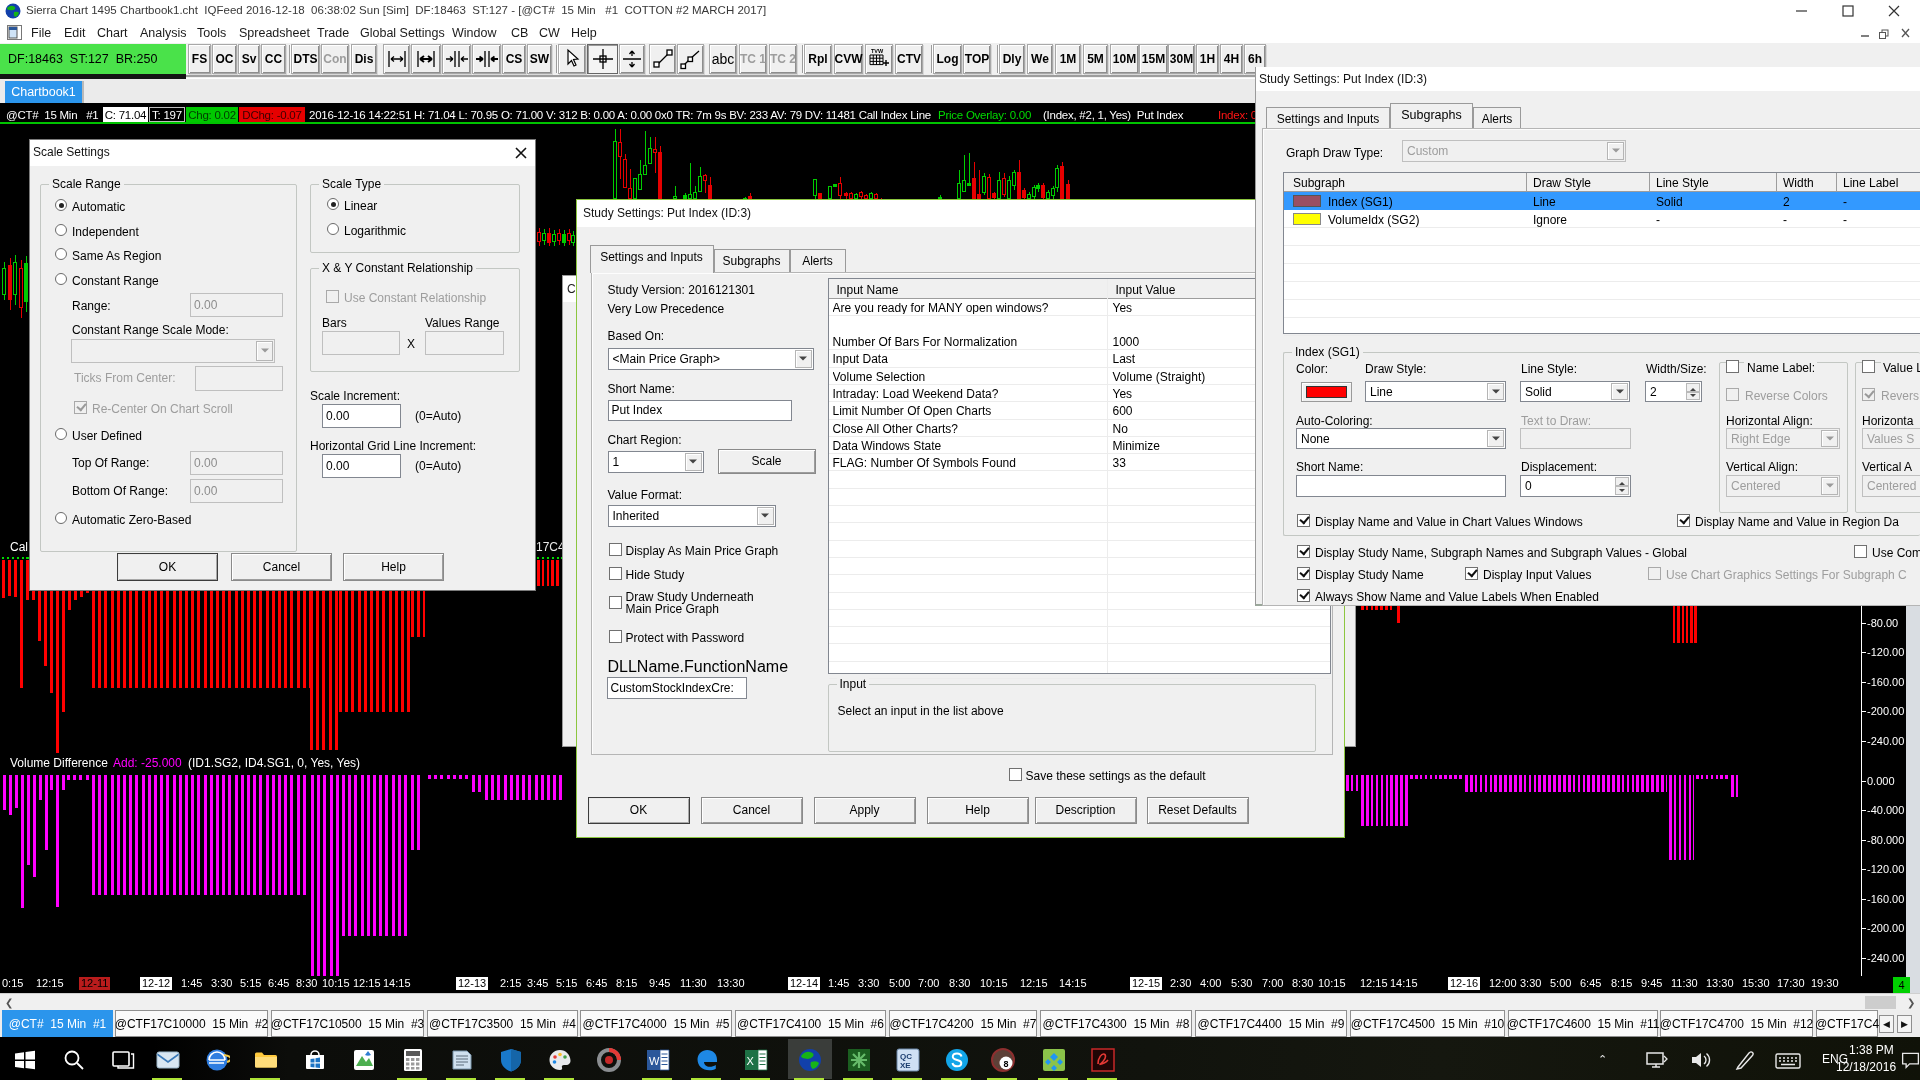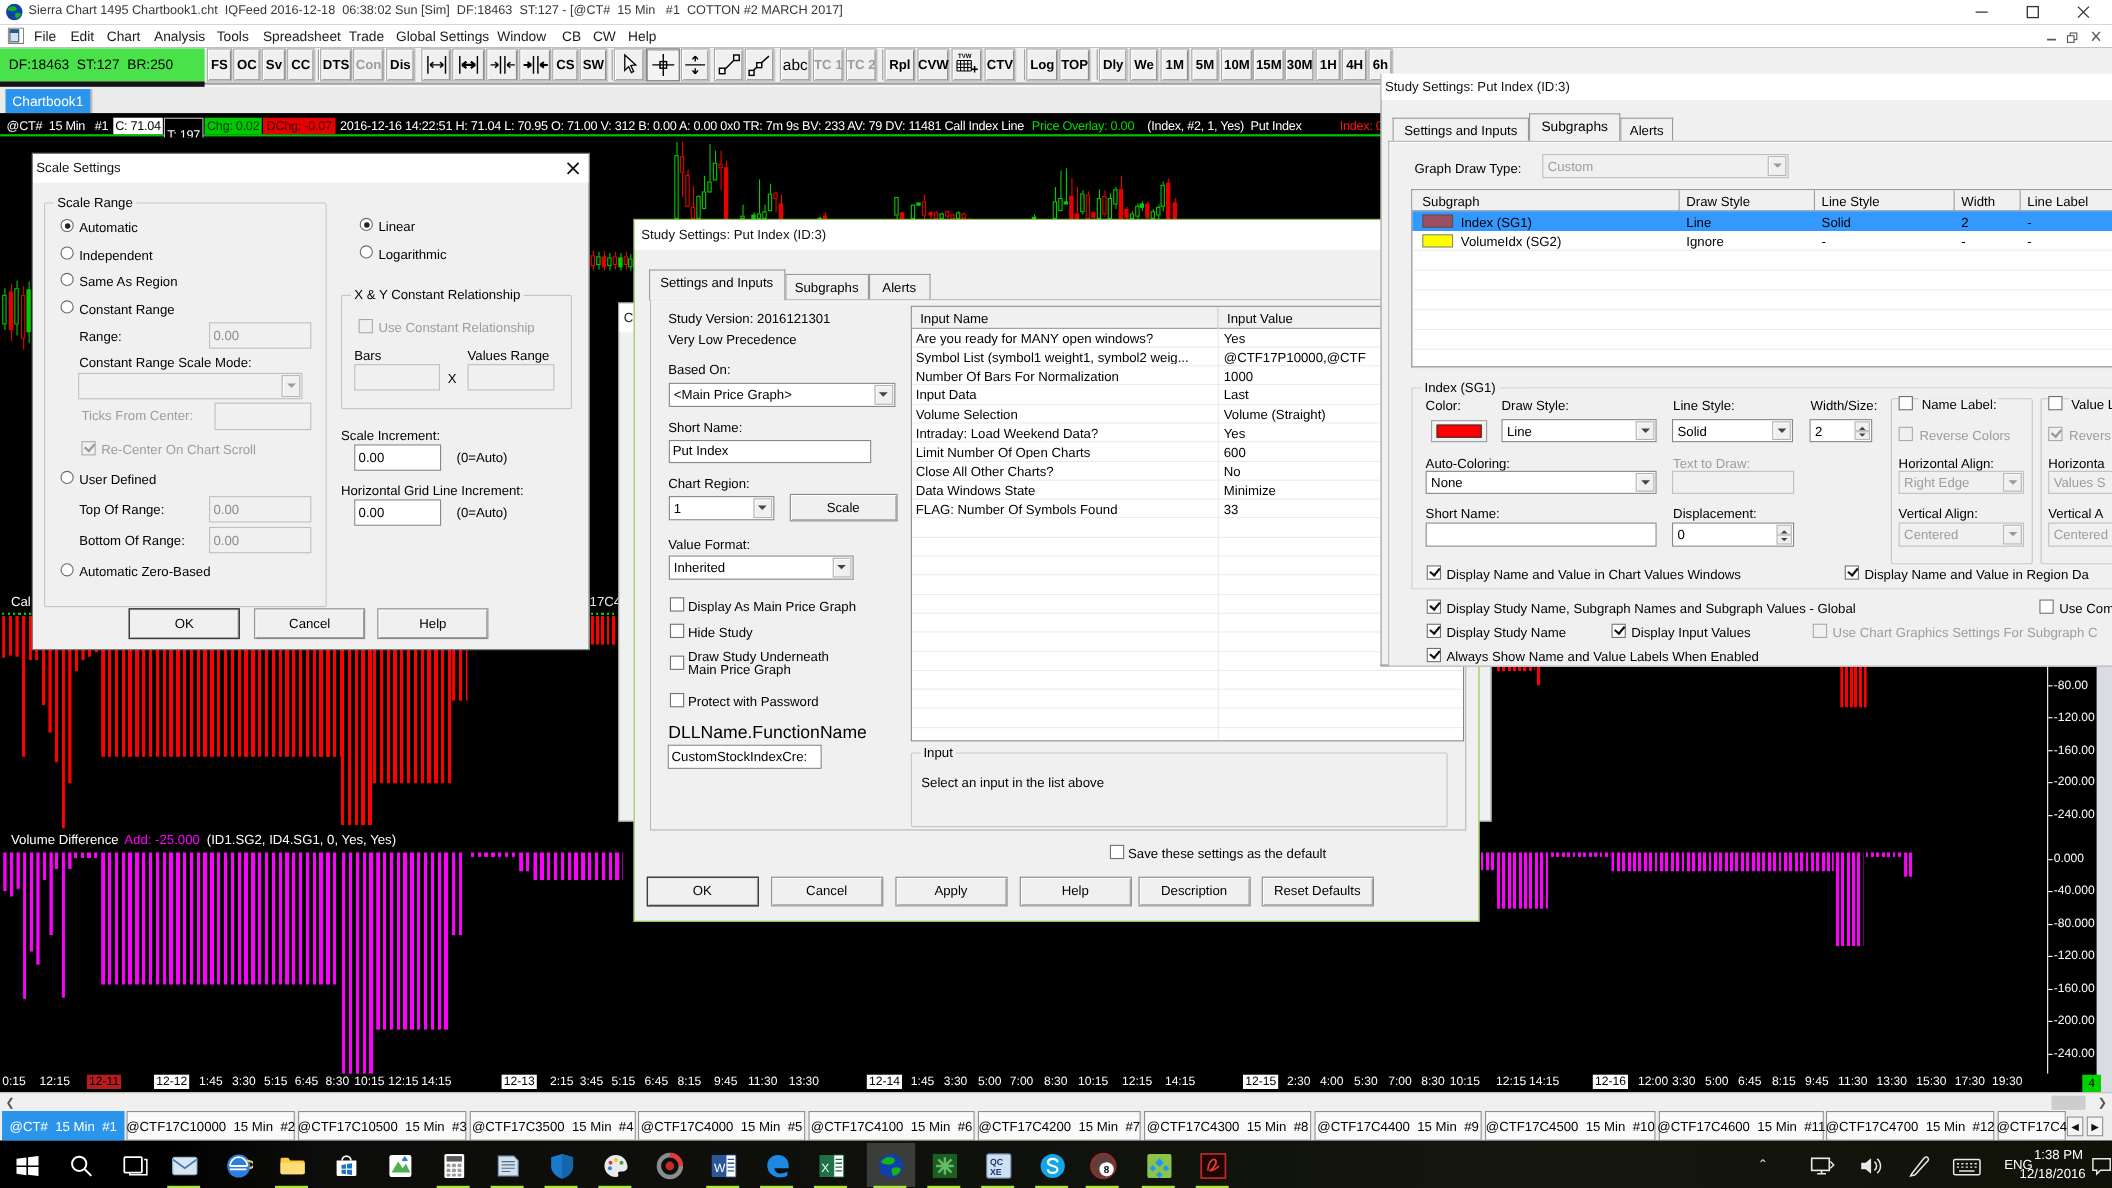--- a/index.html
+++ b/index.html
@@ -205,21 +205,21 @@
     </div>
   </div>
 <div class="abs" style="left:0;top:103px;width:1920px;height:22px;background:#000;">
     <div class="abs" style="left:0;top:19px;width:1256px;height:2px;background:#00c300;"></div>
     <div class="abs" style="left:6px;top:4px;height:15px;font-size:11.5px;letter-spacing:-0.25px;display:flex;align-items:center;color:#fff;">
       <span style="white-space:nowrap;">@CT#&nbsp; 15 Min&nbsp;&nbsp; #1</span>
     </div>
     <div class="abs" style="left:103px;top:4px;height:15px;font-size:11.5px;letter-spacing:-0.25px;display:flex;align-items:center;color:#000;background:#fff;width:45px;justify-content:center;">
       <span style="white-space:nowrap;">C: 71.04</span>
     </div>
-    <div class="abs" style="left:149px;top:4px;height:31px;font-size:11.5px;letter-spacing:-0.25px;display:flex;align-items:center;color:#fff;background:#000;width:36px;justify-content:center;border:1px solid #bdbdbd;">
+    <div class="abs" style="left:149px;top:4px;height:15px;font-size:11.5px;letter-spacing:-0.25px;display:flex;align-items:center;color:#fff;background:#000;width:36px;justify-content:center;border:1px solid #bdbdbd;">
       <span style="white-space:nowrap;">T: 197</span>
     </div>
     <div class="abs" style="left:186px;top:4px;height:15px;font-size:11.5px;letter-spacing:-0.25px;display:flex;align-items:center;color:#003c00;background:#00c800;width:52px;justify-content:center;">
       <span style="white-space:nowrap;">Chg: 0.02</span>
     </div>
     <div class="abs" style="left:239px;top:4px;height:15px;font-size:11.5px;letter-spacing:-0.25px;display:flex;align-items:center;color:#3c0000;background:#e60000;width:66px;justify-content:center;">
       <span style="white-space:nowrap;">DChg: -0.07</span>
     </div>
     <div class="abs" style="left:309px;top:4px;height:15px;font-size:11.5px;letter-spacing:-0.25px;display:flex;align-items:center;color:#fff;">
       <span style="white-space:nowrap;">2016-12-16 14:22:51 H: 71.04 L: 70.95 O: 71.00 V: 312 B: 0.00 A: 0.00 0x0 TR: 7m 9s BV: 233 AV: 79 DV: 11481 Call Index Line</span>
@@ -735,24 +735,20 @@
     <div class="abs" style="left:250.5px;top:77.5px;width:503px;height:396px;background:#fff;border:1px solid #828790;">
       <div class="abs" style="left:0;top:0;width:100%;height:20px;background:#f0f0f0;border-bottom:1px solid #9d9d9d;">
         <span class="lb" style="left:8px;top:5px;">Input Name</span>
         <span class="lb" style="left:287px;top:5px;">Input Value</span>
         <span class="abs" style="left:278px;top:0;width:1px;height:20px;background:#9d9d9d;"></span>
       </div>
       <div class="abs" style="left:0;top:20.0px;width:100%;height:17.3px;border-bottom:1px solid #ececec;">
         <span class="lb" style="left:4px;top:3px;white-space:nowrap;overflow:hidden;max-width:272px;">Are you ready for MANY open windows?</span>
         <span class="lb" style="left:284px;top:3px;">Yes</span>
       </div>
-      <div class="abs" style="left:0;top:37.3px;width:100%;height:17.3px;border-bottom:1px solid #ececec;">
-        <span class="lb" style="left:4px;top:3px;white-space:nowrap;overflow:hidden;max-width:272px;">Symbol List (symbol1 weight1, symbol2 weig...</span>
-        <span class="lb" style="left:284px;top:3px;">@CTF17P10000,@CTF</span>
-      </div>
       <div class="abs" style="left:0;top:54.6px;width:100%;height:17.3px;border-bottom:1px solid #ececec;">
         <span class="lb" style="left:4px;top:3px;white-space:nowrap;overflow:hidden;max-width:272px;">Number Of Bars For Normalization</span>
         <span class="lb" style="left:284px;top:3px;">1000</span>
       </div>
       <div class="abs" style="left:0;top:71.9px;width:100%;height:17.3px;border-bottom:1px solid #ececec;">
         <span class="lb" style="left:4px;top:3px;white-space:nowrap;overflow:hidden;max-width:272px;">Input Data</span>
         <span class="lb" style="left:284px;top:3px;">Last</span>
       </div>
       <div class="abs" style="left:0;top:89.2px;width:100%;height:17.3px;border-bottom:1px solid #ececec;">
         <span class="lb" style="left:4px;top:3px;white-space:nowrap;overflow:hidden;max-width:272px;">Volume Selection</span>
@@ -967,20 +963,23 @@
     <div class="cb dis on" style="left:44px;top:261px;"></div>
     <div class="lb gr" style="left:62px;top:263px;">Re-Center On Chart Scroll</div>
     <div class="rad" style="left:25px;top:288px;"></div>
     <div class="lb" style="left:42px;top:290px;">User Defined</div>
     <div class="lb" style="left:42px;top:317px;">Top Of Range:</div>
     <div class="field dis" style="left:160px;top:311px;width:93px;height:24px;">0.00</div>
     <div class="lb" style="left:42px;top:345px;">Bottom Of Range:</div>
     <div class="field dis" style="left:160px;top:339px;width:93px;height:24px;">0.00</div>
     <div class="rad" style="left:25px;top:372px;"></div>
     <div class="lb" style="left:42px;top:374px;">Automatic Zero-Based</div>
+    <div class="grp" style="left:280px;top:44px;width:210px;height:69px;">
+      <span>Scale Type</span>
+    </div>
     <div class="rad on" style="left:297px;top:58px;"></div>
     <div class="lb" style="left:314px;top:60px;">Linear</div>
     <div class="rad" style="left:297px;top:83px;"></div>
     <div class="lb" style="left:314px;top:85px;">Logarithmic</div>
     <div class="grp" style="left:280px;top:128px;width:210px;height:104px;">
       <span>X &amp; Y Constant Relationship</span>
     </div>
     <div class="cb dis" style="left:296px;top:150px;"></div>
     <div class="lb gr" style="left:314px;top:152px;">Use Constant Relationship</div>
     <div class="lb" style="left:292px;top:177px;">Bars</div>

